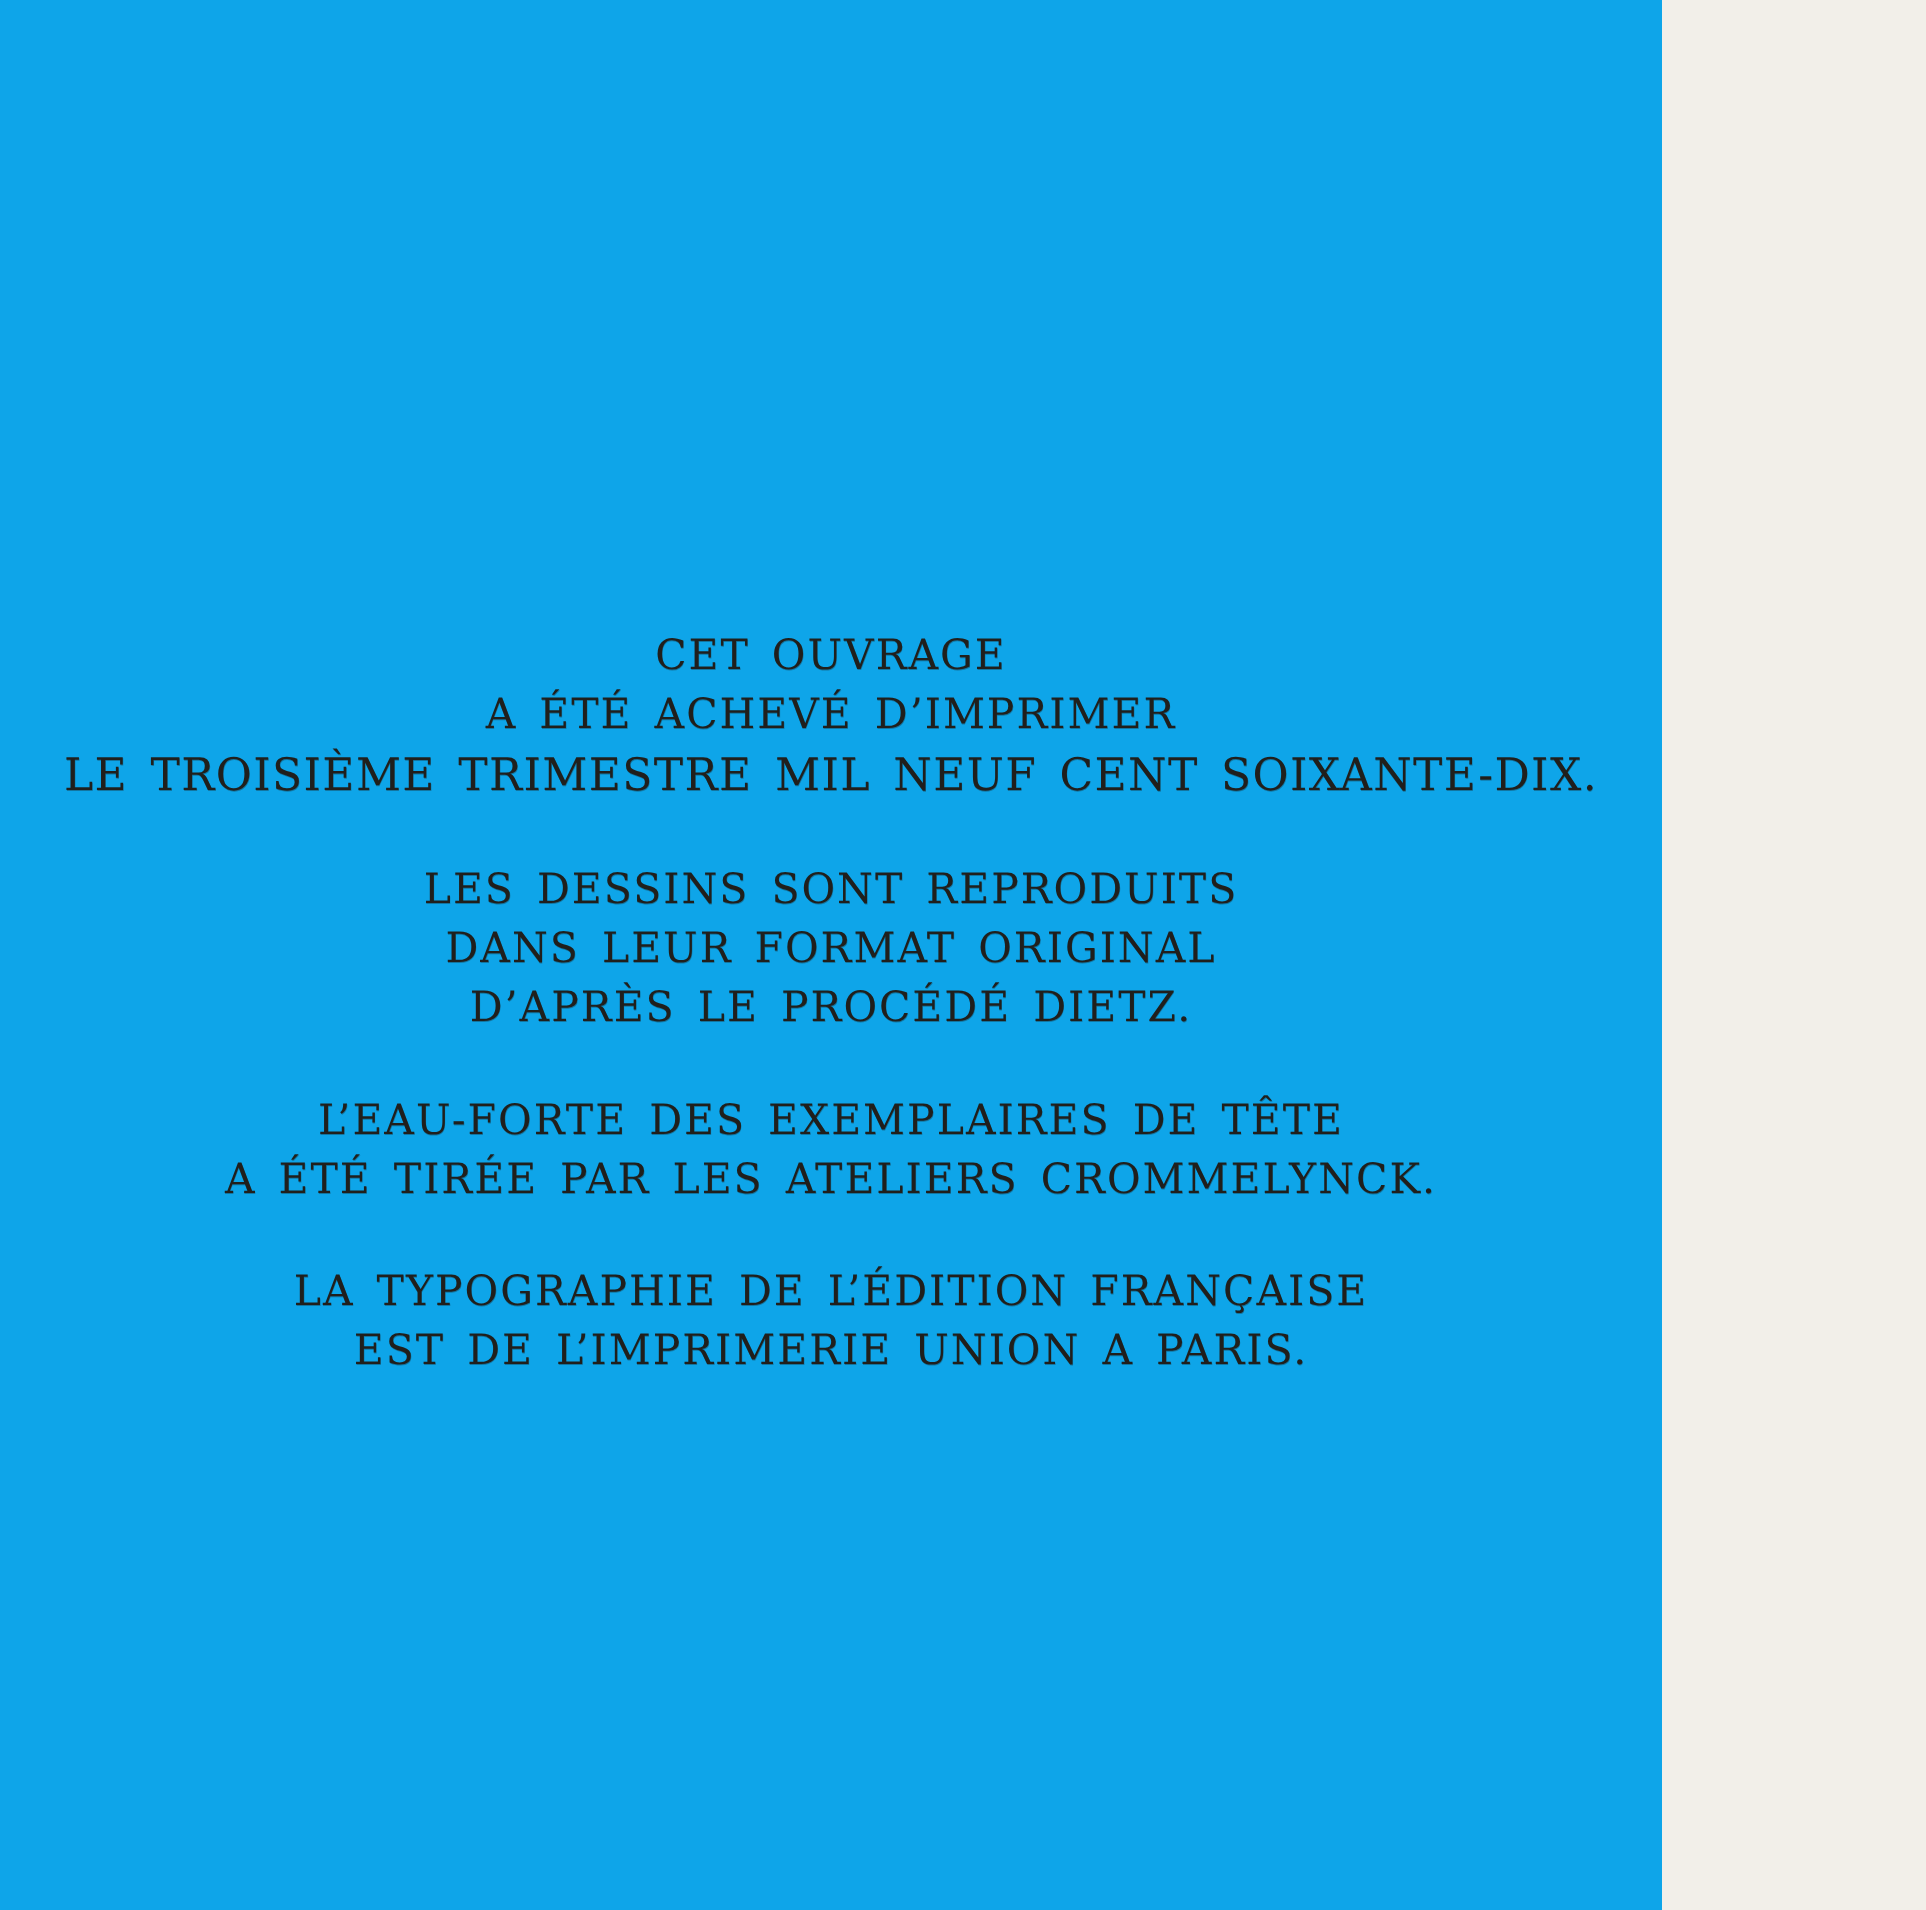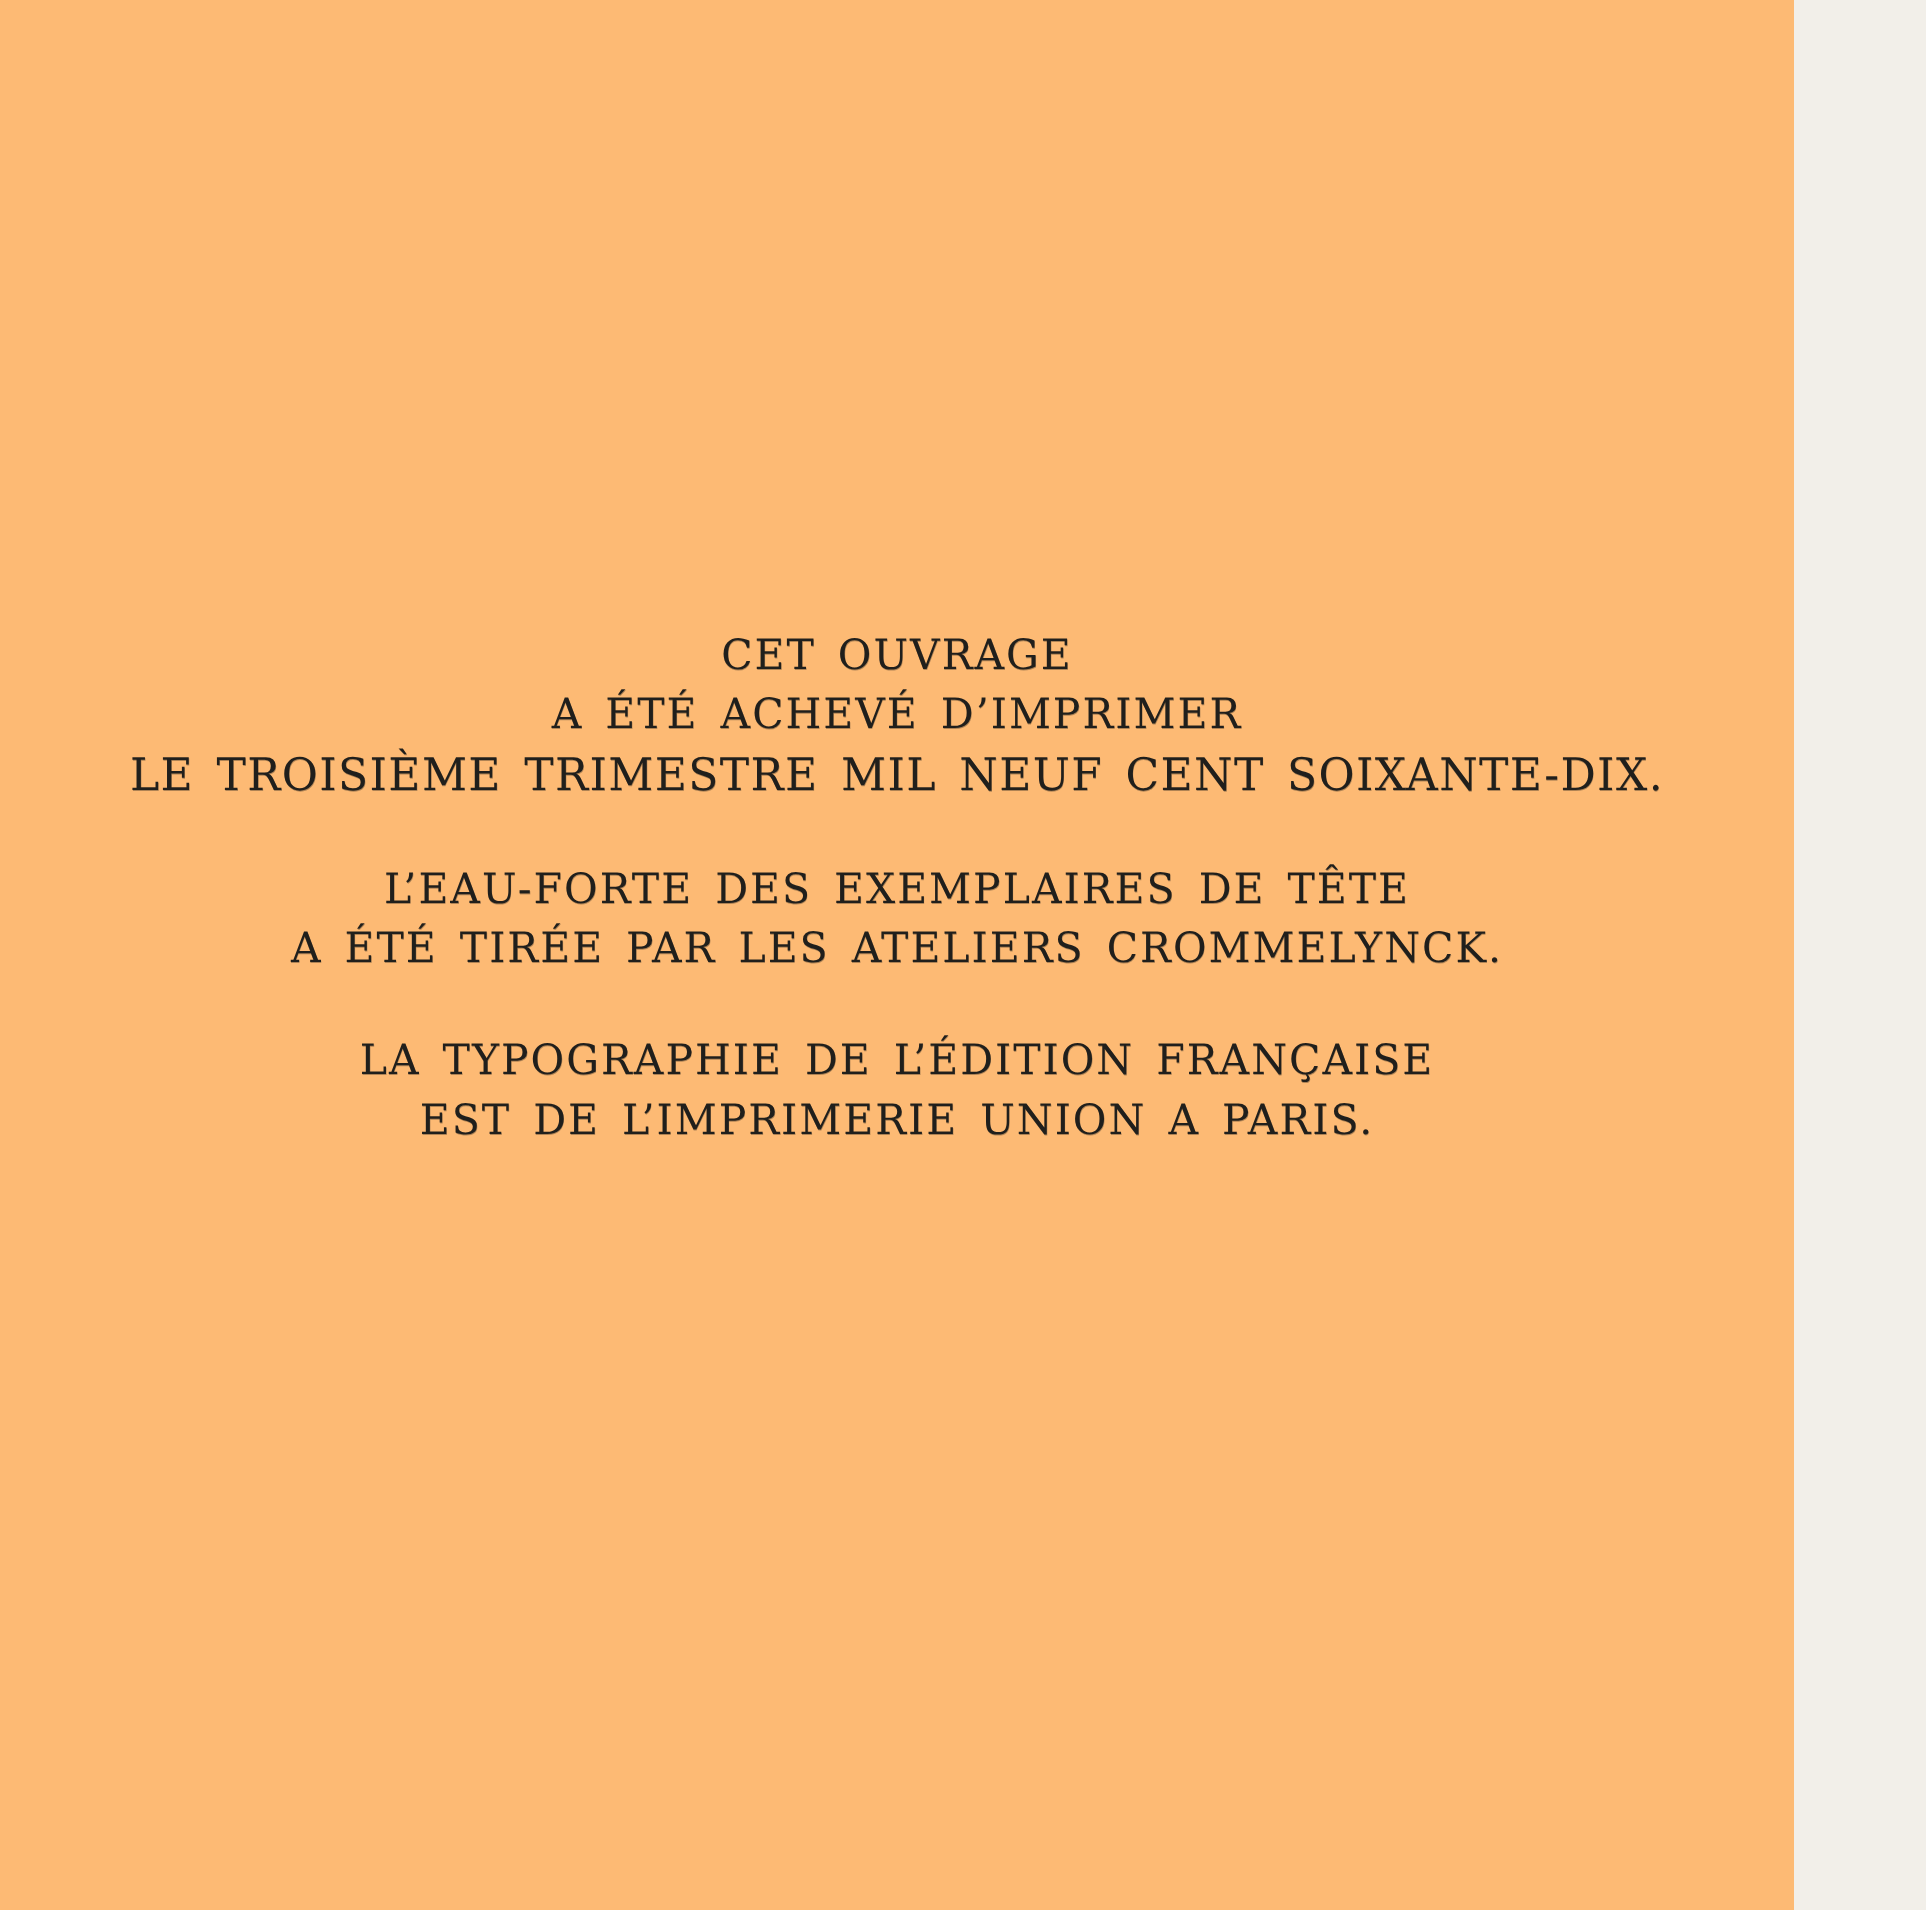--- a/index.html
+++ b/index.html
@@ -8,23 +8,23 @@
   }
   body {
     width: 1927px;
     height: 1911px;
     background: #f2efe9;
     font-family: "Liberation Serif", serif;
     overflow: hidden;
   }
   .page {
     position: relative;
-    width: 1794px;
+    width: 1662px;
     height: 1911px;
-    background: #fdba74;
+    background: #0ea5e9;
     display: flex;
     flex-direction: column;
     align-items: center;
     justify-content: flex-start;
   }
   .colophon {
     margin-top: 626px;
     width: 100%;
     text-align: center;
     color: #1b1a18;
@@ -61,20 +61,25 @@
 
 <div class="page">
   <div class="colophon">
 
     <div class="stanza">
       <span class="line">CET OUVRAGE</span>
       <span class="line">A ÉTÉ ACHEVÉ D’IMPRIMER</span>
       <span class="line wide">LE TROISIÈME TRIMESTRE MIL NEUF CENT SOIXANTE-DIX.</span>
     </div>
 
+    <div class="stanza">
+      <span class="line">LES DESSINS SONT REPRODUITS</span>
+      <span class="line">DANS LEUR FORMAT ORIGINAL</span>
+      <span class="line">D’APRÈS LE PROCÉDÉ DIETZ.</span>
+    </div>
 
     <div class="stanza">
       <span class="line">L’EAU-FORTE DES EXEMPLAIRES DE TÊTE</span>
       <span class="line">A ÉTÉ TIRÉE PAR LES ATELIERS CROMMELYNCK.</span>
     </div>
 
     <div class="stanza">
       <span class="line">LA TYPOGRAPHIE DE L’ÉDITION FRANÇAISE</span>
       <span class="line">EST DE L’IMPRIMERIE UNION A PARIS.</span>
     </div>

